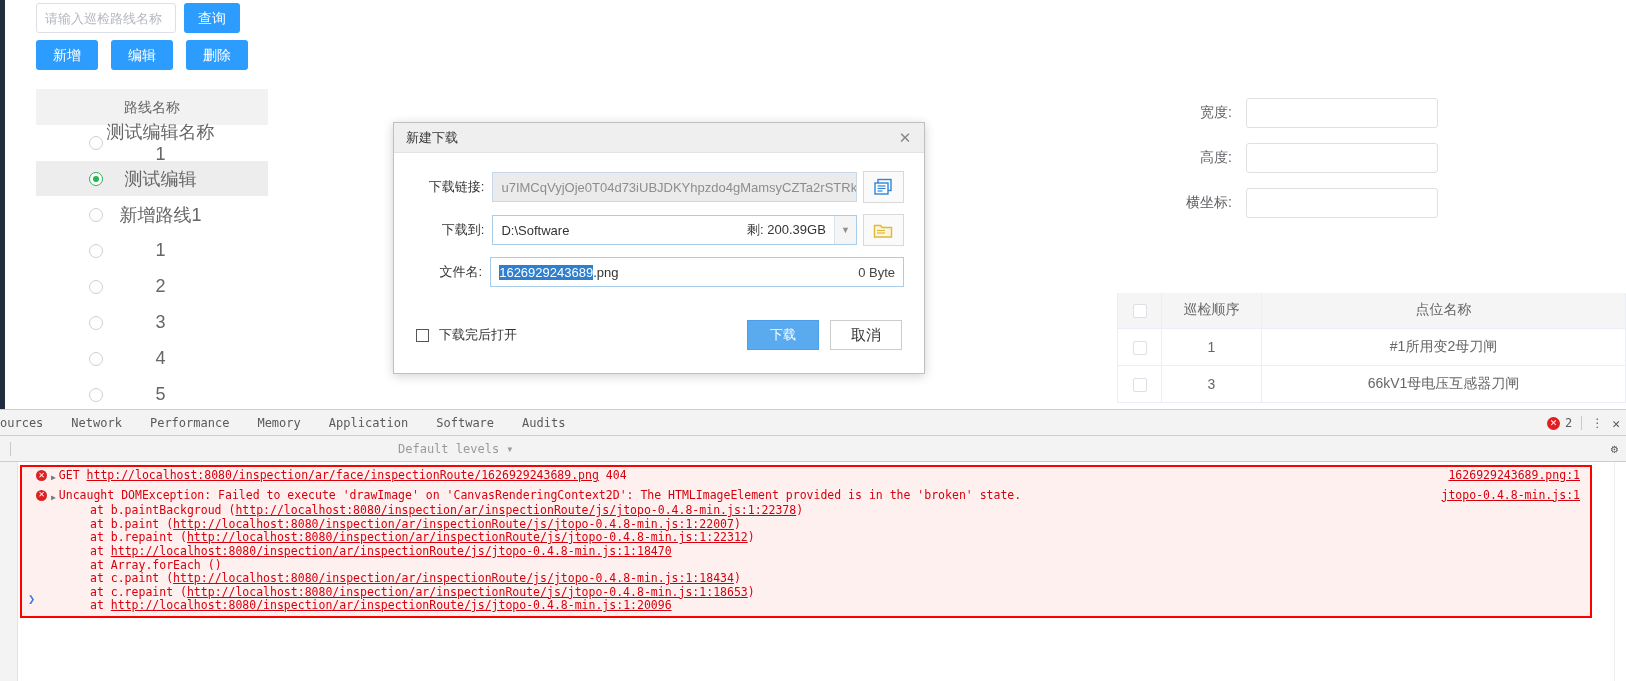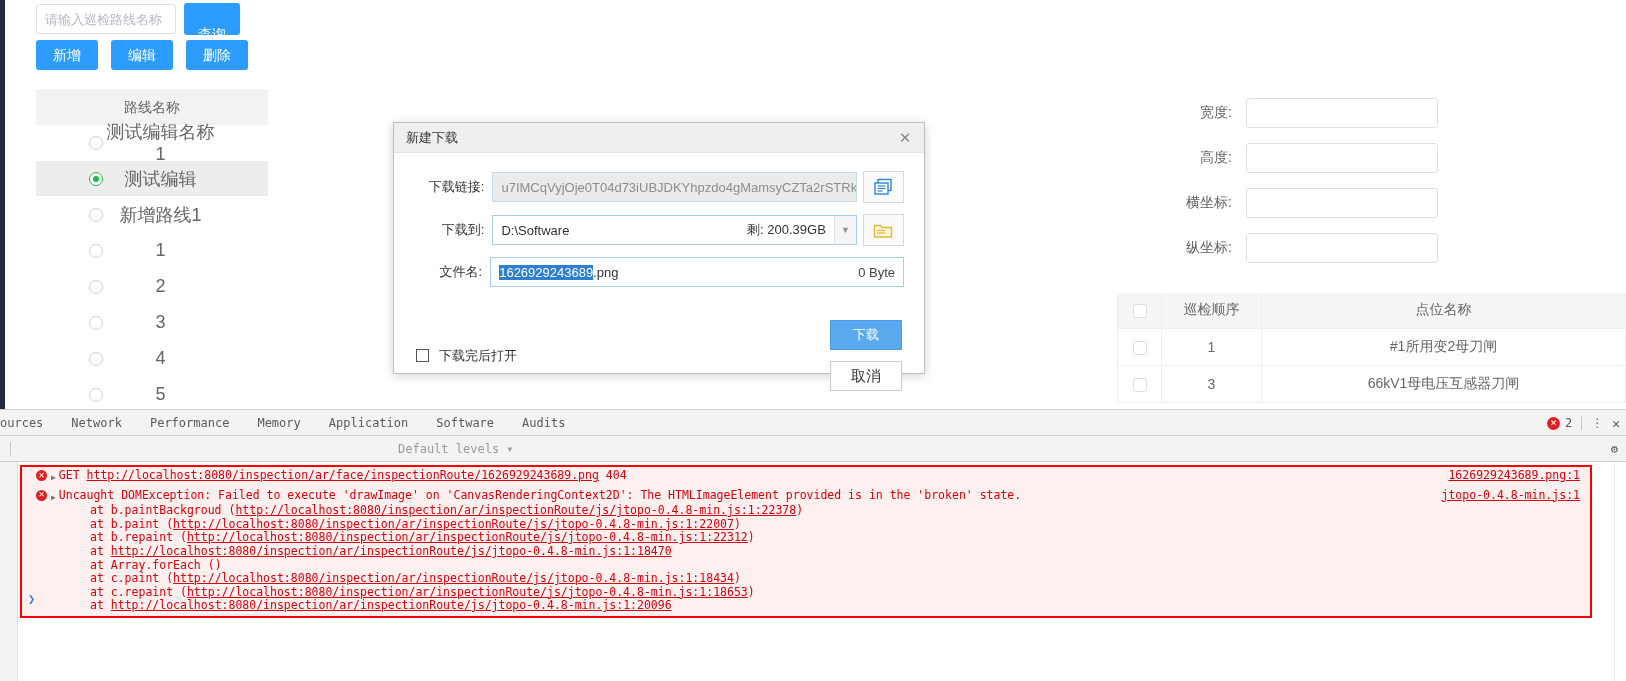--- a/index.html
+++ b/index.html
@@ -42,21 +42,21 @@
   }
   .search-input::placeholder { color: #b4b8bf; }
 
   .btn-blue {
     background: #2d9cff;
     color: #ffffff;
     border: none;
     border-radius: 3px;
     font-size: 14px;
     height: 30px;
-    padding: 16px 14px;
+    padding: 0 14px;
     cursor: pointer;
     font-family: "Liberation Sans", "DejaVu Sans", sans-serif;
     white-space: nowrap;
     line-height: 30px;
   }
   .btn-blue.light { background: #68b9fb; }
 
   .crud-row {
     position: absolute; left: 36px; top: 40px;
     display: flex; gap: 13px;
@@ -280,21 +280,21 @@
   .open-check {
     display: flex; align-items: center; gap: 10px;
     font-size: 13px; color: #333;
     cursor: pointer;
   }
   .open-check .cb {
     width: 13px; height: 13px;
     border: 1.5px solid #555;
     background: #fff;
   }
-  .dlg-actions { margin-left: auto; display: flex; gap: 11px; flex-direction: column; }
+  .dlg-actions { margin-left: auto; display: flex; gap: 11px; }
   .dl-btn {
     width: 72px; height: 30px;
     border: 1px solid #4a9fe8;
     background: #5aaaf0;
     color: #fff;
     font-size: 13px;
     cursor: pointer;
     font-family: "Liberation Sans", "DejaVu Sans", sans-serif;
   }
   .cancel-btn {
@@ -510,24 +510,20 @@
     <div class="form-row">
       <span class="form-label">宽度:</span>
       <input class="form-input" type="text" value="" style="">
     </div>
     <div class="form-row">
       <span class="form-label">高度:</span>
       <input class="form-input" type="text" value="" style="">
     </div>
     <div class="form-row">
       <span class="form-label">横坐标:</span>
-      <input class="form-input" type="text" value="" style="">
-    </div>
-    <div class="form-row">
-      <span class="form-label">纵坐标:</span>
       <input class="form-input" type="text" value="" style="">
     </div>
   </div>
 
   <table class="point-table">
     <thead>
       <tr>
         <th class="col-cb">
           <span class="tbl-cb"></span>
         </th>

